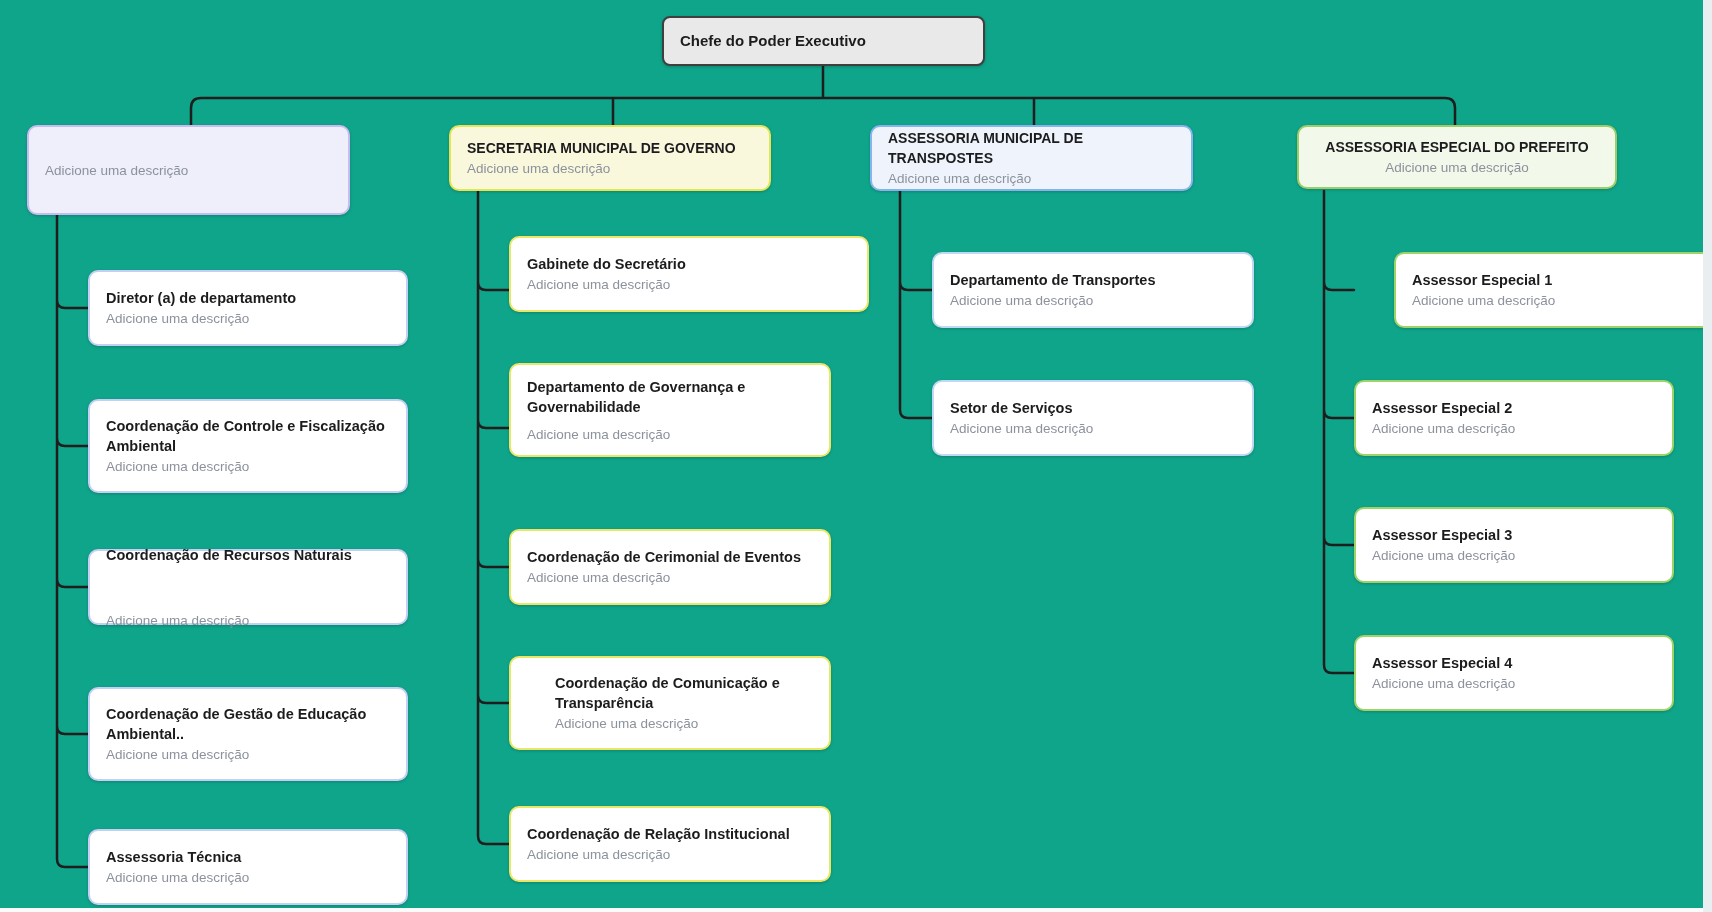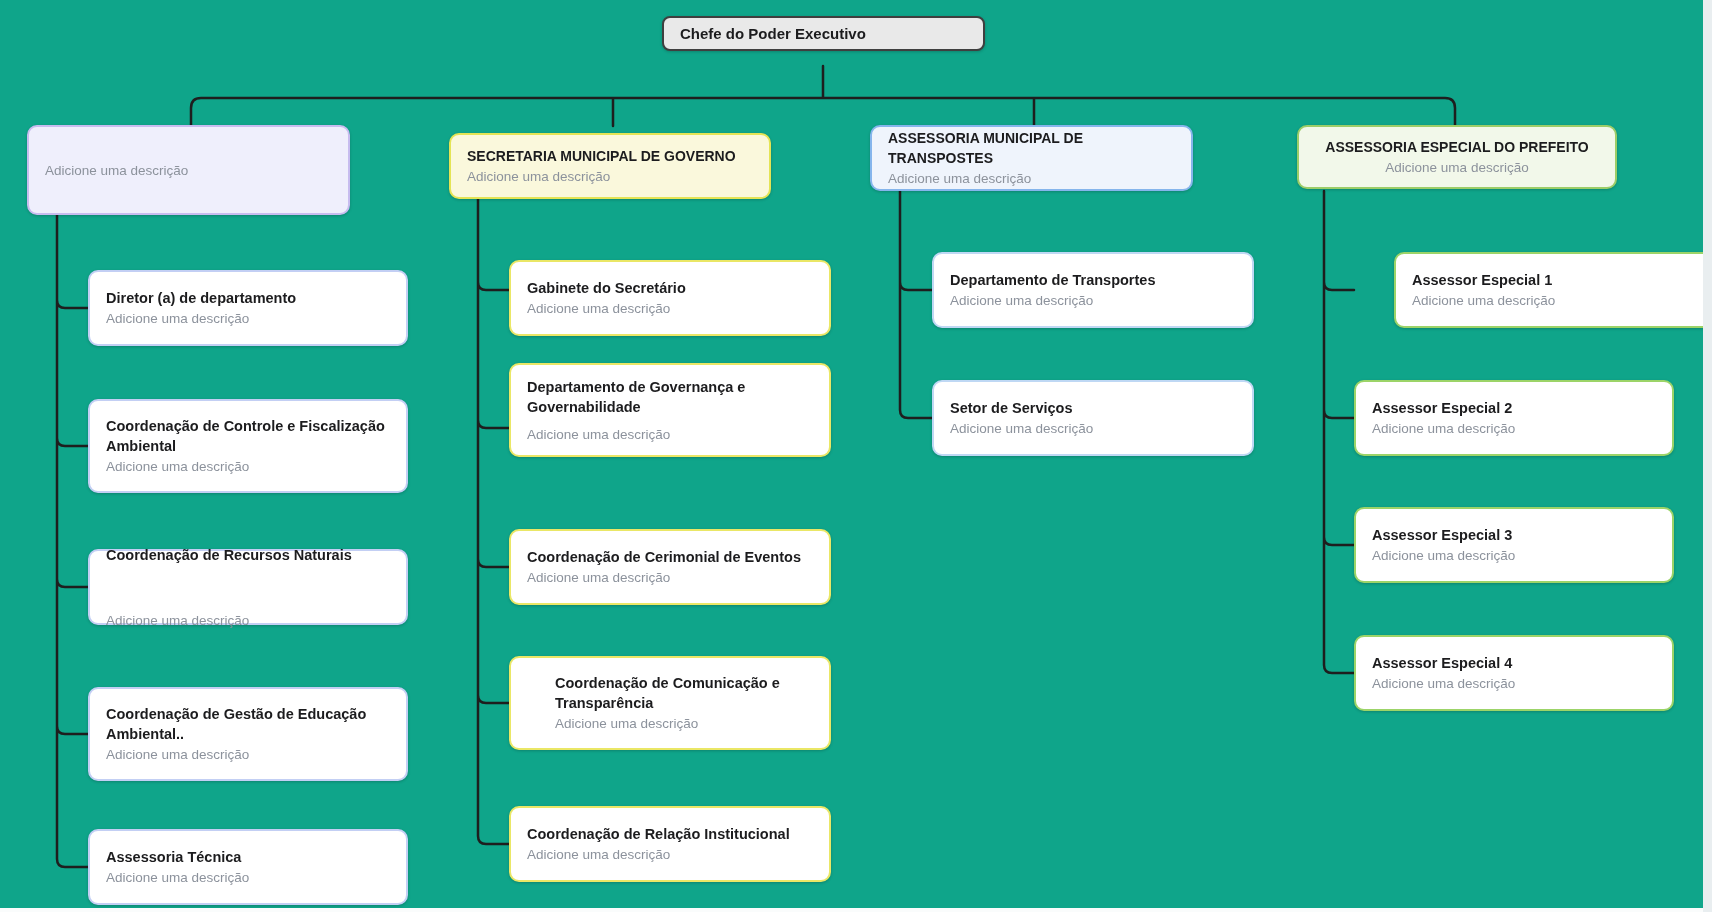--- a/index.html
+++ b/index.html
@@ -44,21 +44,21 @@
 <div class="canvas">
 
   <svg class="connectors" width="1712" height="912">
     <path d="M823,66 V98 M191,126 V108 Q191,98 201,98 H1445 Q1455,98 1455,108 V126 M613,98 V126 M1034,98 V126"></path>
     <path d="M57,215 V859 Q57,867 65,867 H88 M57,300 Q57,308 65,308 H88 M57,438 Q57,446 65,446 H88 M57,579 Q57,587 65,587 H88 M57,726 Q57,734 65,734 H88"></path>
     <path d="M478,191 V836 Q478,844 486,844 H509 M478,282 Q478,290 486,290 H509 M478,420 Q478,428 486,428 H509 M478,559 Q478,567 486,567 H509 M478,695 Q478,703 486,703 H509"></path>
     <path d="M900,191 V410 Q900,418 908,418 H932 M900,282 Q900,290 908,290 H932"></path>
     <path d="M1324,191 V665 Q1324,673 1332,673 H1354 M1324,282 Q1324,290 1332,290 H1354 M1324,410 Q1324,418 1332,418 H1354 M1324,537 Q1324,545 1332,545 H1354"></path>
   </svg>
 
-  <div class="node root" style="left:662px;top:16px;width:323px;height:35px;">
+  <div class="node root" style="left:662px;top:16px;width:323px;height:50px;">
     <div class="ntitle">Chefe do Poder Executivo</div>
   </div>
 
   <div class="node parent col0" style="left:27px;top:125px;width:323px;height:90px;">
     <div class="nsub">Adicione uma descrição</div>
   </div>
   <div class="node child col0" style="left:88px;top:270px;width:320px;height:76px;">
     <div class="ntitle">Diretor (a) de departamento</div>
     <div class="nsub">Adicione uma descrição</div>
   </div>
@@ -72,25 +72,25 @@
   </div>
   <div class="node child col0" style="left:88px;top:687px;width:320px;height:94px;">
     <div class="ntitle">Coordenação de Gestão de Educação Ambiental..</div>
     <div class="nsub">Adicione uma descrição</div>
   </div>
   <div class="node child col0" style="left:88px;top:829px;width:320px;height:76px;">
     <div class="ntitle">Assessoria Técnica</div>
     <div class="nsub">Adicione uma descrição</div>
   </div>
 
-  <div class="node parent col1" style="left:449px;top:125px;width:322px;height:66px;margin-top:8px;">
+  <div class="node parent col1" style="left:449px;top:125px;width:322px;height:66px;">
     <div class="ntitle">SECRETARIA MUNICIPAL DE GOVERNO</div>
     <div class="nsub">Adicione uma descrição</div>
   </div>
-  <div class="node child col1" style="left:509px;top:260px;width:322px;height:76px;justify-content:center;">
+  <div class="node child col1" style="left:509px;top:236px;width:360px;height:76px;justify-content:center;">
     <div class="ntitle">Gabinete do Secretário</div>
     <div class="nsub">Adicione uma descrição</div>
   </div>
   <div class="node child col1" style="left:509px;top:363px;width:322px;height:94px;gap:7px;">
     <div class="ntitle">Departamento de Governança e Governabilidade</div>
     <div class="nsub">Adicione uma descrição</div>
   </div>
   <div class="node child col1" style="left:509px;top:529px;width:322px;height:76px;">
     <div class="ntitle">Coordenação de Cerimonial de Eventos</div>
     <div class="nsub">Adicione uma descrição</div>

